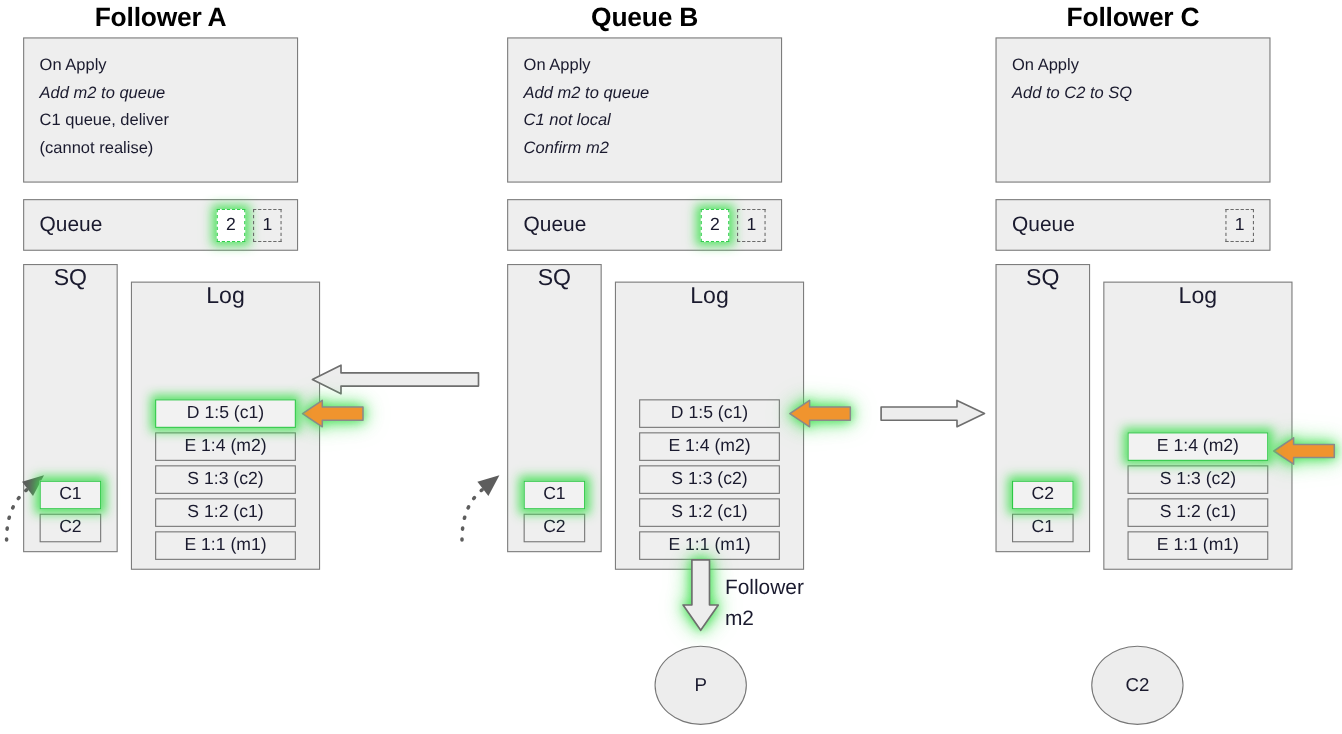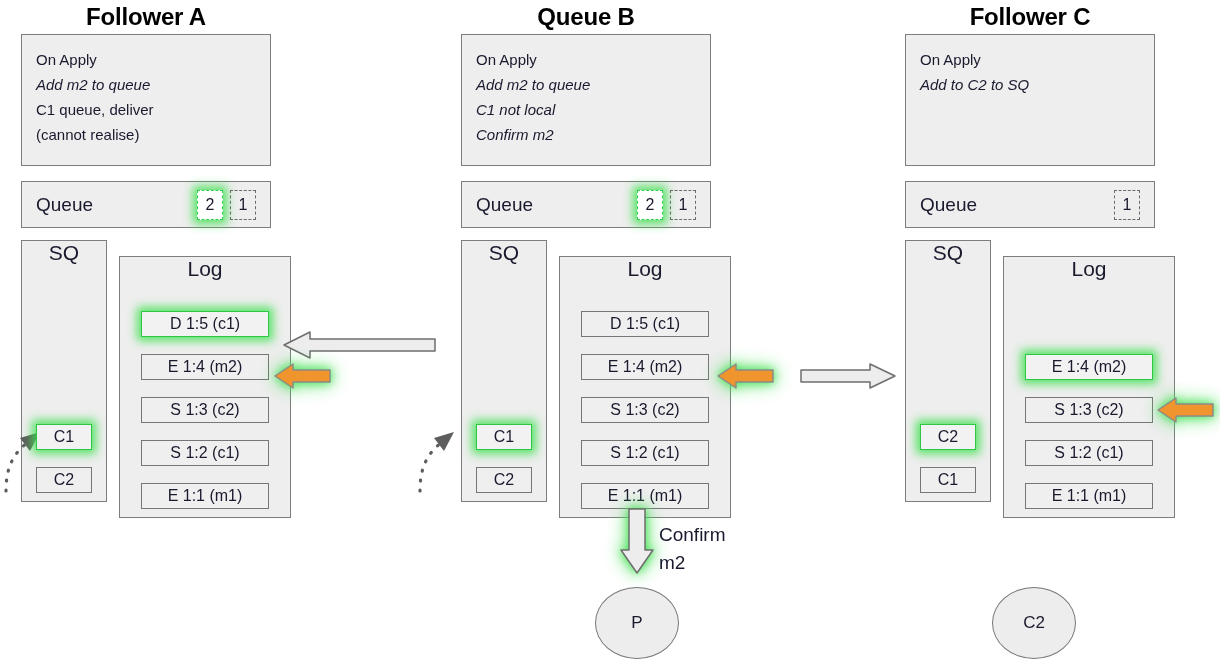--- a/index.html
+++ b/index.html
@@ -63,21 +63,20 @@
     text-align:center;font-size:21px;
   }
   .stack{
     position:absolute;left:0;right:0;bottom:8px;
     display:flex;flex-direction:column;gap:4px;align-items:center;
   }
   .cell{
     box-sizing:border-box;border:1.4px solid #767676;background:#efefef;
     font-size:16px;display:flex;align-items:center;justify-content:center;
     position:relative;
-    margin-top:13px;
   }
   .log-cell{width:128px;height:26px;}
   .sq-cell{width:56px;height:26px;}
   .cell.hl{
     border-color:#2cc844;
     box-shadow:0 0 9px 4px rgba(64,224,80,.85);
     background:#f2f2f2;
     z-index:3;
   }
 
@@ -244,21 +243,21 @@
       <path d="M 0 14 L 18 2 L 18 8 L 55 8 L 55 20 L 18 20 L 18 26 Z" fill="#f0942e" stroke="#8a8a8a" stroke-width="1.4" stroke-linejoin="round"></path>
     </svg>
   </div>
 
   <div class="arrow glow-green" style="left:617px;top:508px;">
     <svg width="40" height="66" viewBox="0 0 40 66">
       <path d="M 20 65 L 4 42 L 12 42 L 12 1 L 28 1 L 28 42 L 36 42 Z" fill="#ededed" stroke="#6e6e6e" stroke-width="1.5" stroke-linejoin="round"></path>
     </svg>
   </div>
 
-  <div class="label-confirm" style="left:659px;top:521px;">Confirm
+  <div class="label-confirm" style="left:659px;top:521px;">Follower
 m2</div>
 
   <div class="dots" style="left:0px;top:418px;">
     <svg width="44" height="75" viewBox="0 0 44 75">
       <path d="M 6 73 C 6 55, 10 36, 30 23" fill="none" stroke="#5d5d5d" stroke-width="3.2" stroke-linecap="round" stroke-dasharray="1 9"></path>
       <path d="M 40 14 L 20 20 L 30 33 Z" fill="#5d5d5d"></path>
     </svg>
   </div>
 
   <div class="dots" style="left:414px;top:418px;">

